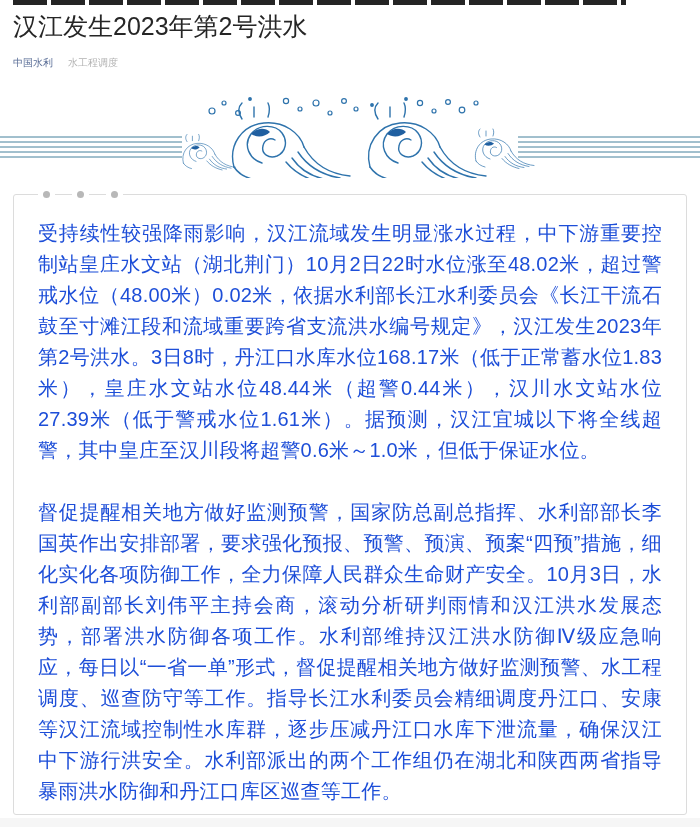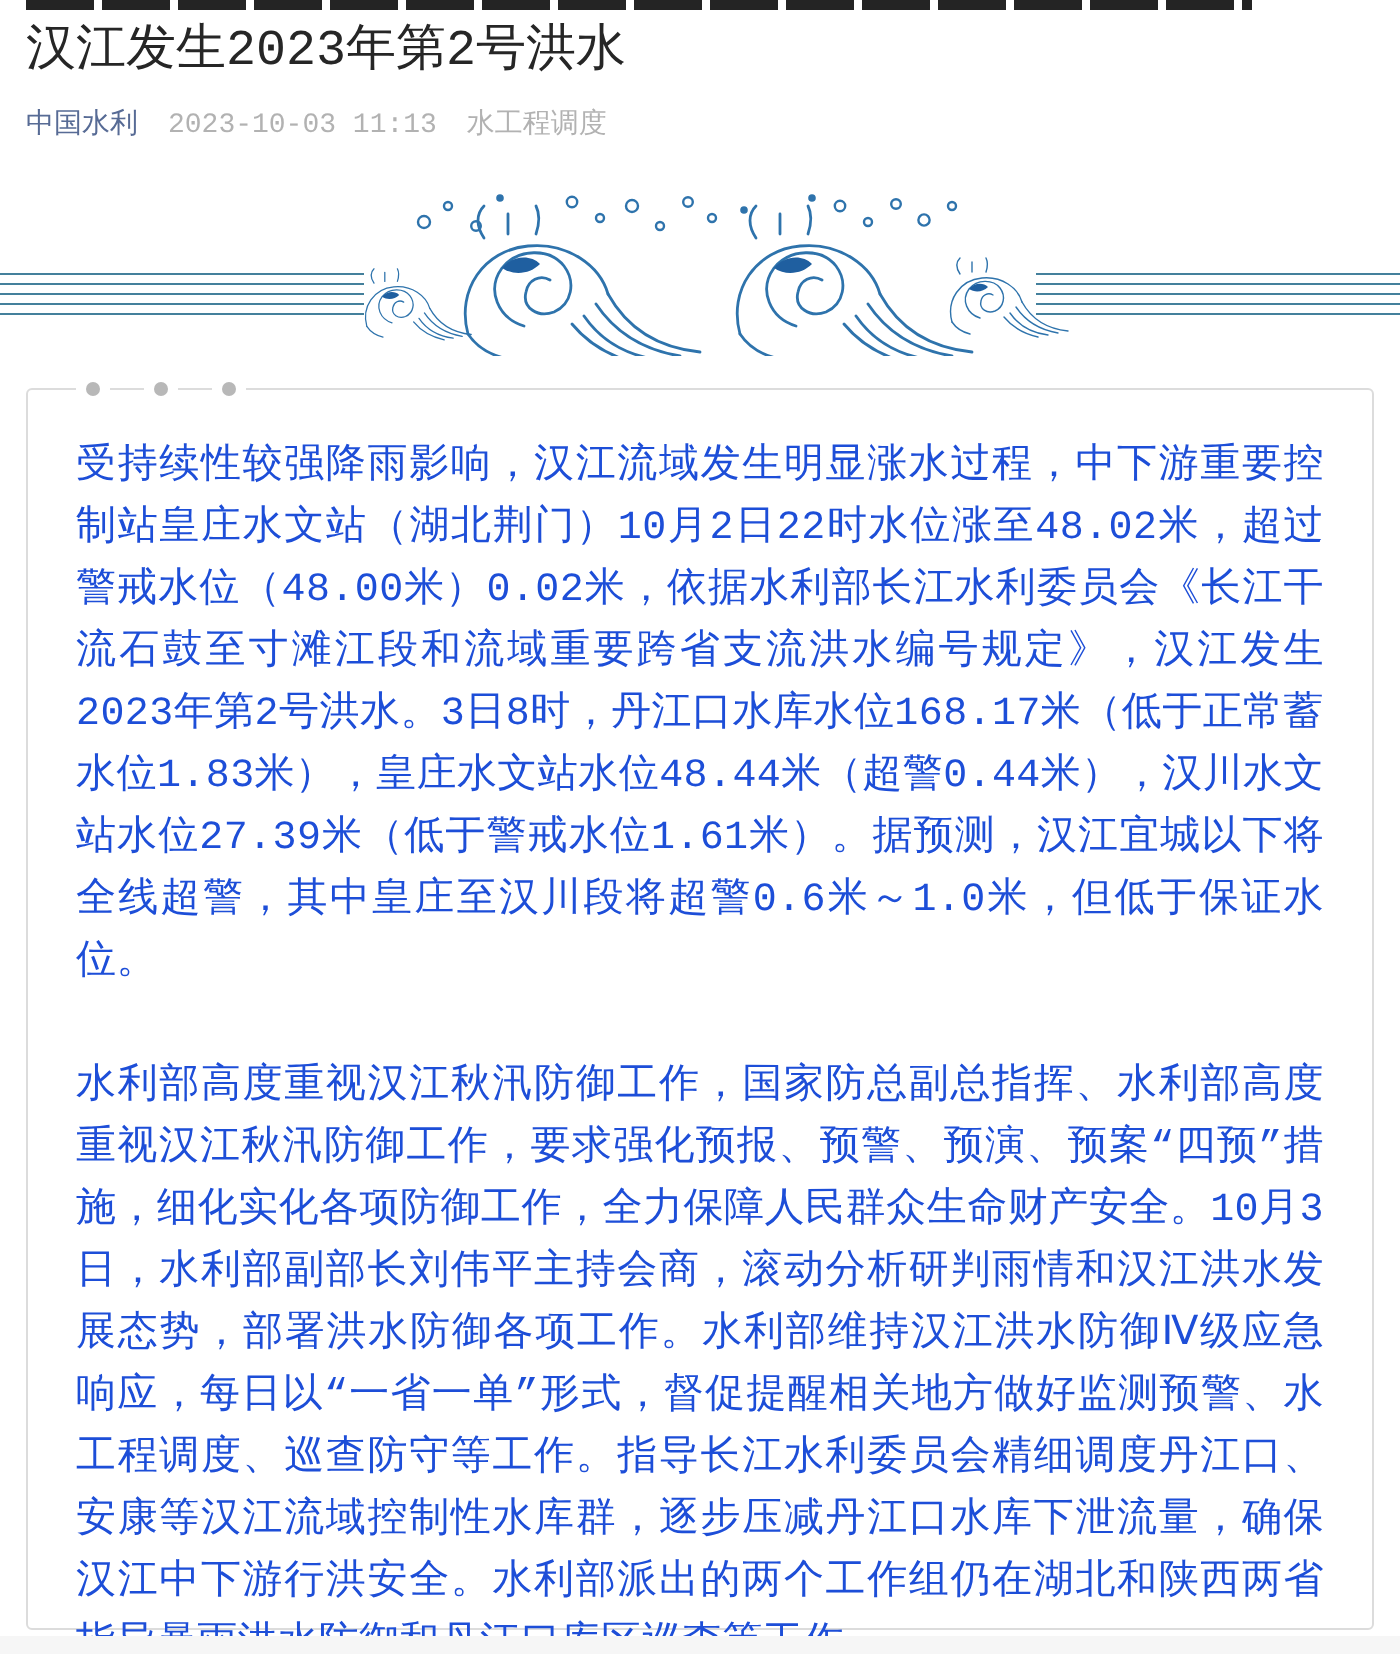--- a/index.html
+++ b/index.html
@@ -1,27 +1,27 @@
 <!DOCTYPE html>
 <html><head>
 <meta charset="utf-8">
 <style>
   * { margin:0; padding:0; box-sizing:border-box; }
   html,body { width:700px; height:827px; background:#ffffff; overflow:hidden;
               font-family:"Liberation Sans", sans-serif; }
-  .page { position:relative; width:700px; height:827px;font-family:Liberation Mono, monospace; }
+  .page { position:relative; width:700px; height:827px; }
 
   
   .top-strip { position:absolute; top:0; left:13px; width:613px; height:5px;
     background:repeating-linear-gradient(90deg,#242424 0 34px,#ffffff 34px 38px); }
 
   .header { padding:9px 13px 0 13px; }
   .title { font-size:25px; line-height:34px; color:#262626; font-weight:400; }
   .byline { margin-top:10px; display:flex; align-items:flex-start; gap:15px;
-            font-size:14px; line-height:20px; }
+            font-size:10px; line-height:20px; }
   .account { color:#576b95; cursor:pointer; }
   .meta { color:#b2b2b2; }
 
   .banner { margin-top:20px; width:700px; height:85px; display:block; }
 
   .card { position:relative; margin:16px 13px 0 13px; width:674px; height:621px;
           border:1px solid #dcdcdc; border-radius:3px; background:#ffffff;
           padding:23px 24px 0 24px; }
   .dots { position:absolute; top:-4px; left:29px; display:flex; gap:27px; }
   .dot { width:7px; height:7px; border-radius:50%; background:#b8b8b8;
@@ -38,21 +38,20 @@
 <body>
 
 <div class="page">
 
   <div class="top-strip"></div>
 
   <div class="header">
     <h1 class="title">汉江发生2023年第2号洪水</h1>
     <div class="byline">
       <span class="account">中国水利</span>
-      <span class="meta">2023-10-03 11:13</span>
       <span class="meta">水工程调度</span>
     </div>
   </div>
 
   <svg class="banner" viewBox="0 0 700 85" xmlns="http://www.w3.org/2000/svg">
     <defs>
       <g id="curl" fill="none" stroke="#2e73ac" stroke-width="1.4" stroke-linecap="round">
         <path d="M-28 36 C-34 14 -20 -6 2 -8 C22 -10 38 2 42 16"></path>
         <path d="M0 32 C-13 28 -19 14 -11 3 C-3 -7 13 -7 20 2 C26 10 24 21 15 25 C7 28 -1 23 1 15 C2 9 8 6 13 9"></path>
         <path d="M42 16 C52 34 68 43 88 45"></path>
@@ -99,17 +98,17 @@
     </g>
   </svg>
 
   <div class="card">
     <div class="dots">
       <span class="dot"></span>
       <span class="dot"></span>
       <span class="dot"></span>
     </div>
     <p class="para">受持续性较强降雨影响，汉江流域发生明显涨水过程，中下游重要控制站皇庄水文站（湖北荆门）10月2日22时水位涨至48.02米，超过警戒水位（48.00米）0.02米，依据水利部长江水利委员会《长江干流石鼓至寸滩江段和流域重要跨省支流洪水编号规定》，汉江发生2023年第2号洪水。3日8时，丹江口水库水位168.17米（低于正常蓄水位1.83米），皇庄水文站水位48.44米（超警0.44米），汉川水文站水位27.39米（低于警戒水位1.61米）。据预测，汉江宜城以下将全线超警，其中皇庄至汉川段将超警0.6米～1.0米，但低于保证水位。</p>
-    <p class="para">水利部高度重视汉江秋汛防御工作，国家防总副总指挥、水利部高度重视汉江秋汛防御工作，要求强化预报、预警、预演、预案“四预”措施，细化实化各项防御工作，全力保障人民群众生命财产安全。10月3日，水利部副部长刘伟平主持会商，滚动分析研判雨情和汉江洪水发展态势，部署洪水防御各项工作。水利部维持汉江洪水防御Ⅳ级应急响应，每日以“一省一单”形式，督促提醒相关地方做好监测预警、水工程调度、巡查防守等工作。指导长江水利委员会精细调度丹江口、安康等汉江流域控制性水库群，逐步压减丹江口水库下泄流量，确保汉江中下游行洪安全。水利部派出的两个工作组仍在湖北和陕西两省指导暴雨洪水防御和丹江口库区巡查等工作。</p>
+    <p class="para">督促提醒相关地方做好监测预警，国家防总副总指挥、水利部部长李国英作出安排部署，要求强化预报、预警、预演、预案“四预”措施，细化实化各项防御工作，全力保障人民群众生命财产安全。10月3日，水利部副部长刘伟平主持会商，滚动分析研判雨情和汉江洪水发展态势，部署洪水防御各项工作。水利部维持汉江洪水防御Ⅳ级应急响应，每日以“一省一单”形式，督促提醒相关地方做好监测预警、水工程调度、巡查防守等工作。指导长江水利委员会精细调度丹江口、安康等汉江流域控制性水库群，逐步压减丹江口水库下泄流量，确保汉江中下游行洪安全。水利部派出的两个工作组仍在湖北和陕西两省指导暴雨洪水防御和丹江口库区巡查等工作。</p>
   </div>
 
   <div class="footer-strip"></div>
 </div>
 
 </body></html>

